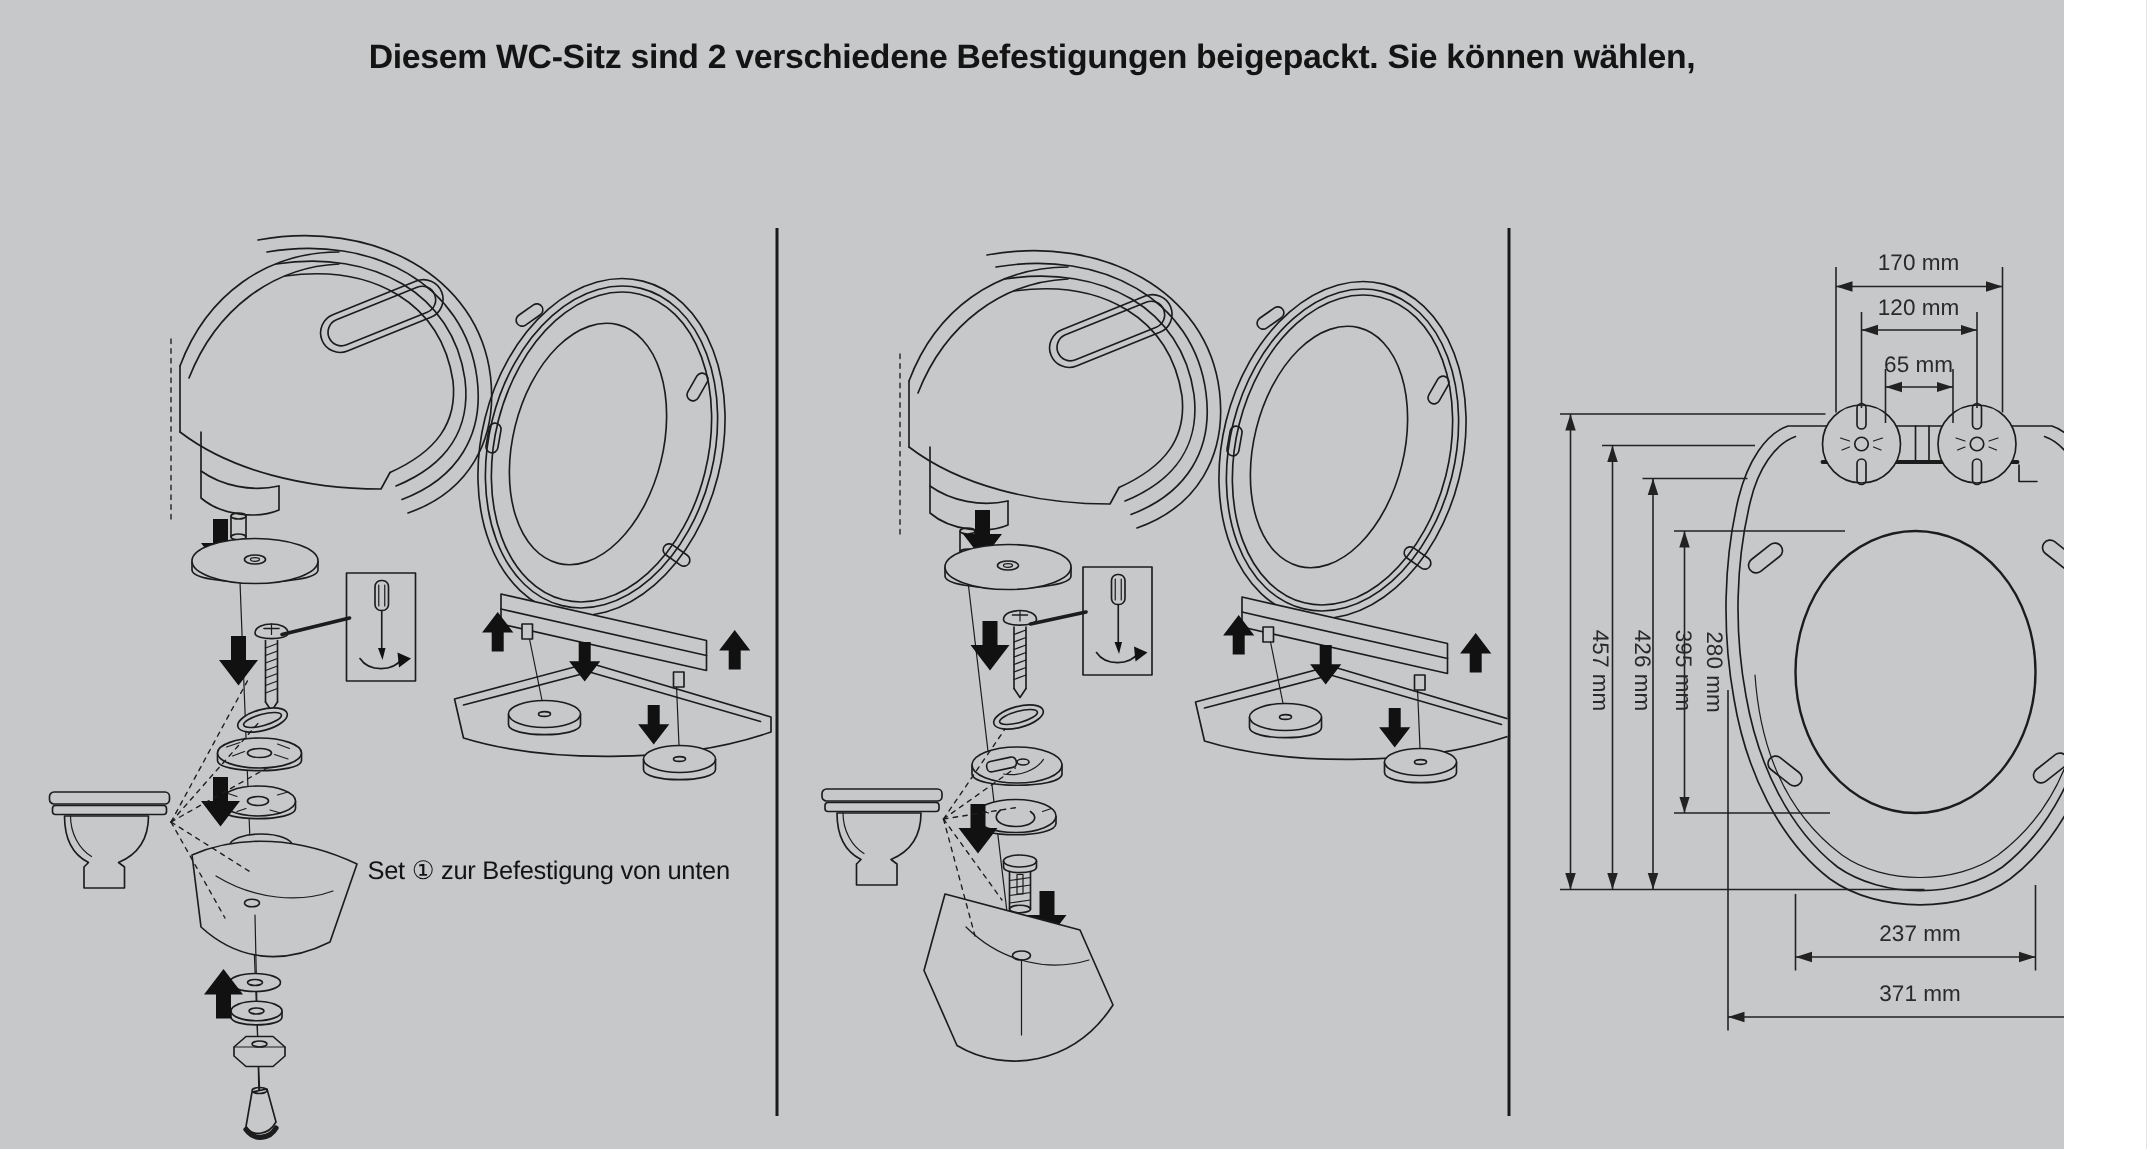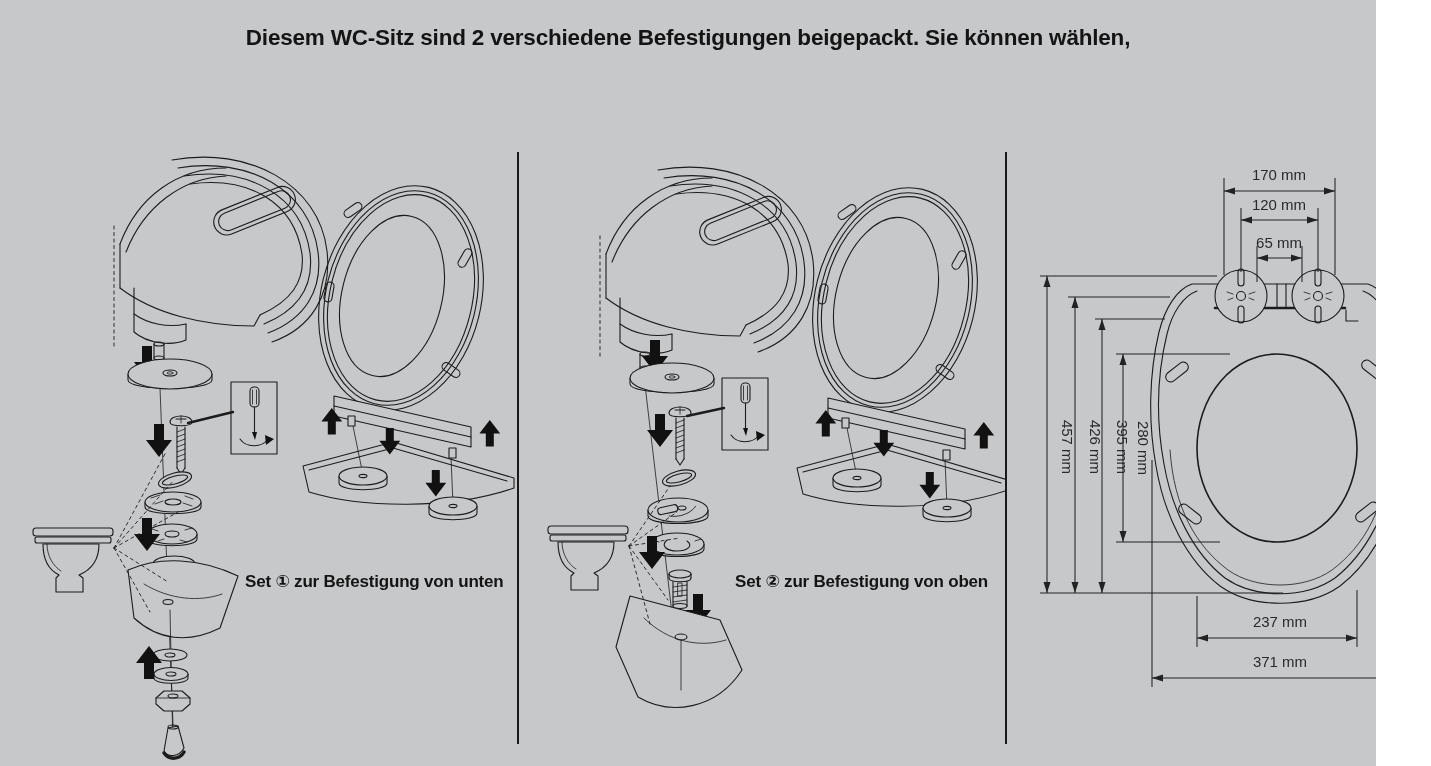--- a/index.html
+++ b/index.html
@@ -7,21 +7,21 @@
     position:relative;width:1376px;height:766px;background:#c7c8ca;
     overflow:hidden;font-family:"Liberation Sans","DejaVu Sans",sans-serif;color:#161616;
   }
   .hdr{
     position:absolute;left:0;right:0;top:22px;text-align:center;
     font-weight:700;font-size:22.5px;line-height:31px;letter-spacing:-0.2px;color:#141414;
   }
   .divider{position:absolute;top:152px;height:592px;width:2px;background:#1a1a1a;}
   .panel-svg{position:absolute;top:150px;}
   .caption{
-    position:absolute;font-weight:700;font-size:17px;letter-spacing:-0.2px;
+    position:absolute;font-weight:400;font-size:17px;letter-spacing:-0.2px;
     color:#141414;white-space:nowrap;
   }
   .ln{fill:none;stroke:#1c1c1c;stroke-width:1.1;stroke-linecap:round;stroke-linejoin:round;}
   .bg{fill:#c7c8ca;stroke:#1c1c1c;stroke-width:1.1;stroke-linejoin:round;}
   .thin{stroke-width:0.8;}
   .thick{stroke-width:2.6;}
   .dash{stroke-dasharray:3 3.5;stroke-width:0.9;}
   .arr{fill:#111;stroke:none;}
   .dim{stroke:#222;stroke-width:1.05;fill:none;}
   .dimtxt{font-family:"Liberation Sans","DejaVu Sans",sans-serif;font-size:15px;fill:#2a2a2a;}
@@ -296,21 +296,20 @@
 
     <use href="#toilet-bowl" transform="translate(28,376)"></use>
     <g>
       <line class="ln dash" x1="109" y1="396" x2="150" y2="336"></line>
       <line class="ln dash" x1="109" y1="396" x2="157" y2="362"></line>
       <line class="ln dash" x1="109" y1="396" x2="160" y2="388"></line>
       <line class="ln dash" x1="109" y1="396" x2="148" y2="450"></line>
       <line class="ln dash" x1="109" y1="396" x2="130" y2="474"></line>
     </g>
   </svg>
-  <div class="caption" style="left:735px;top:571px">Set ② zur Befestigung von oben</div>
 
   <svg class="panel-svg" style="left:1005px" width="426" height="616" viewBox="0 0 426 616">
     <defs>
       <marker id="ah" markerWidth="12" markerHeight="8" refX="11" refY="4" orient="auto-start-reverse" markerUnits="userSpaceOnUse">
         <path d="M0,0.5 L11,4 L0,7.5 Z" fill="#222"></path>
       </marker>
     </defs>
 
     <g>
       <path class="bg" d="M 187,134 L 363,134 C 378,139 390,158 396,182 C 406,224 407,272 399,316

